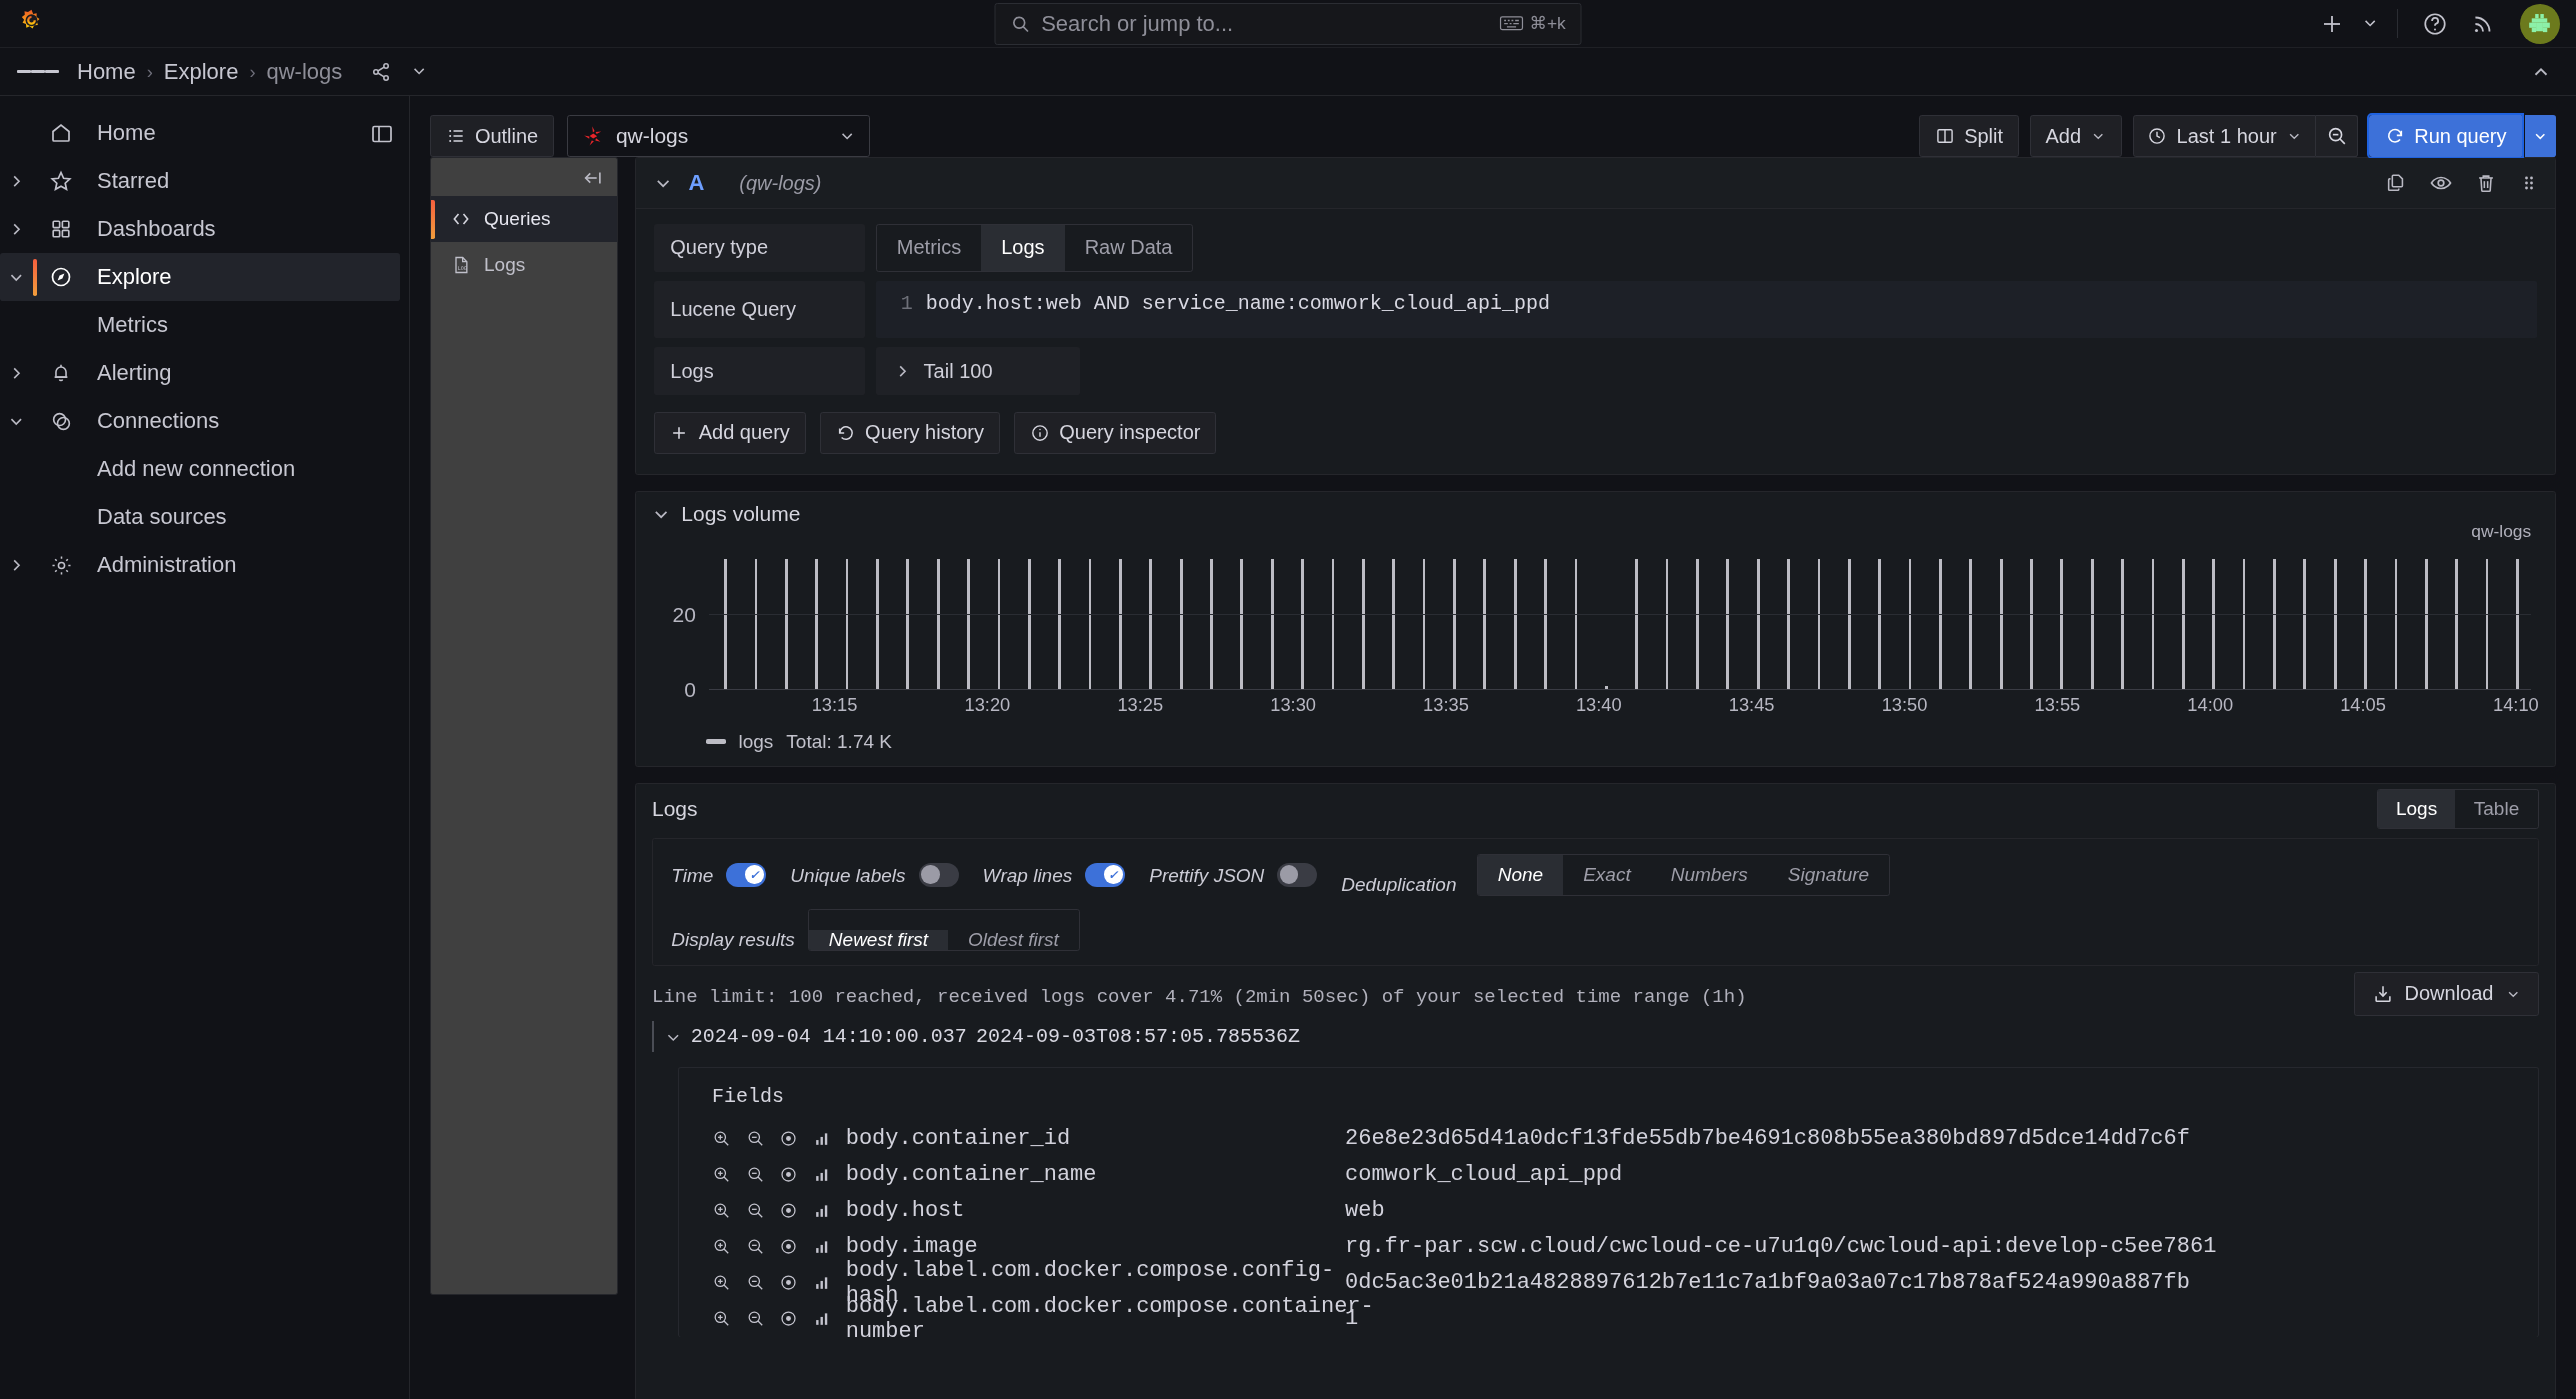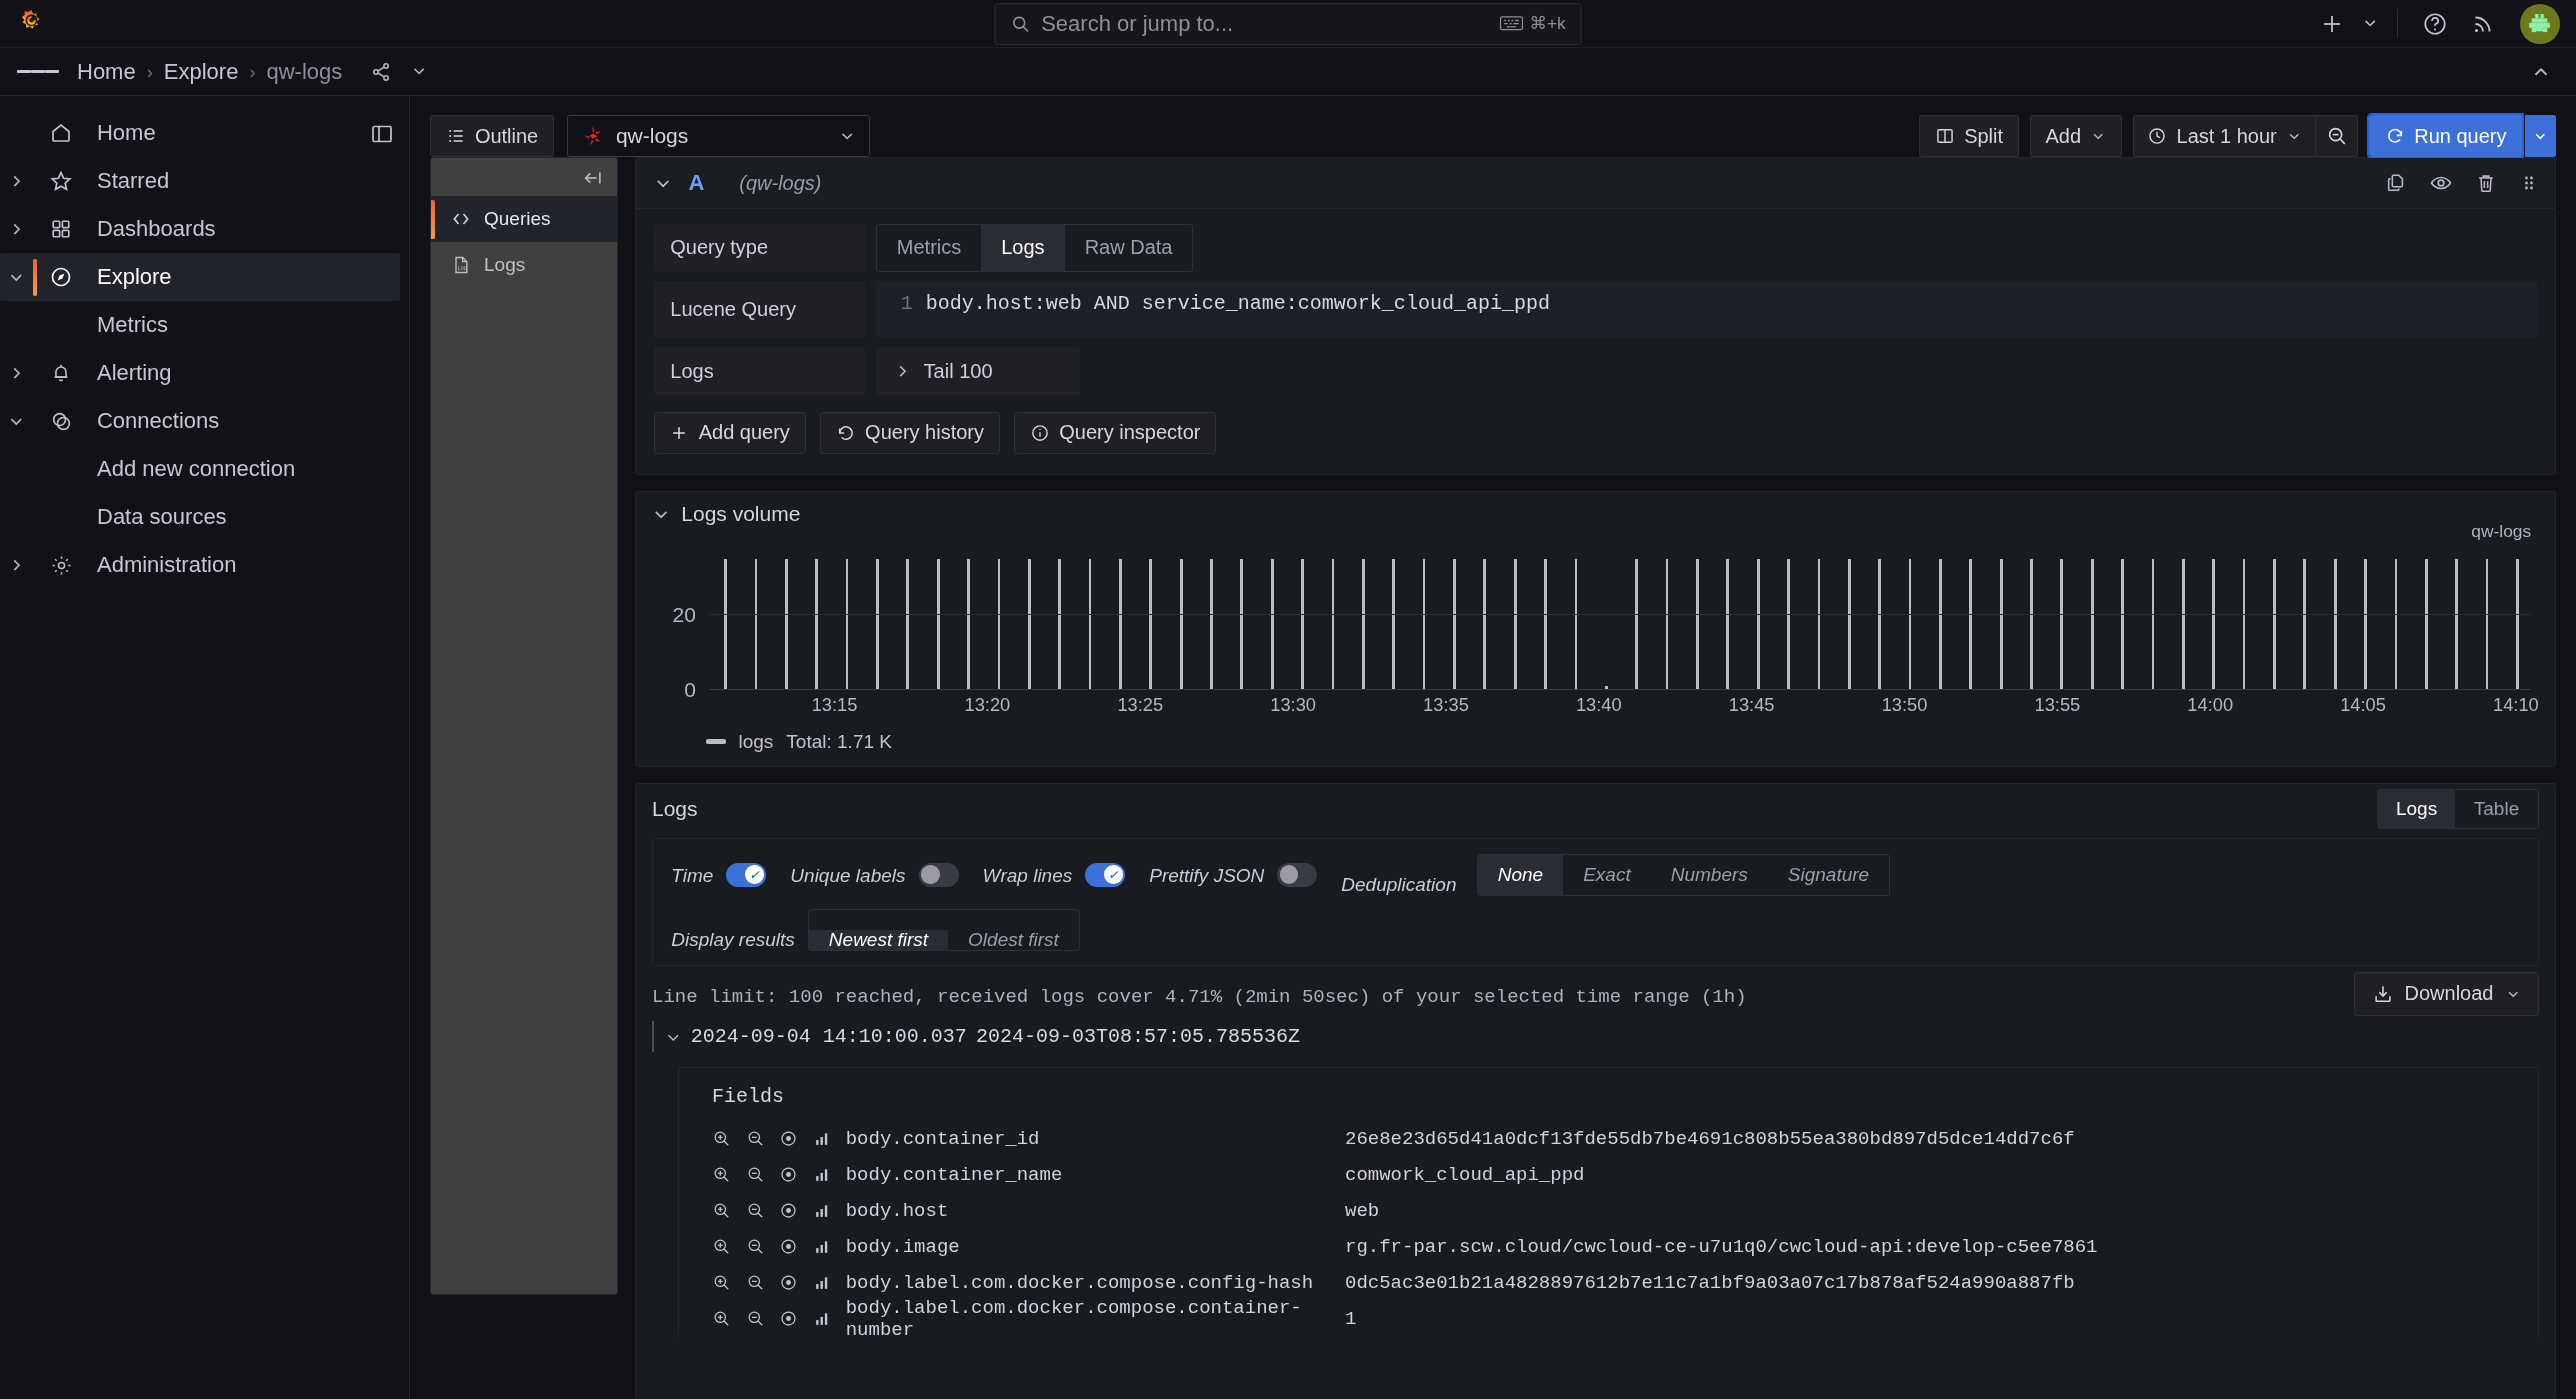--- a/index.html
+++ b/index.html
@@ -393,21 +393,21 @@
     border: 0.9px solid #26282e;
     border-radius: 2.8px;
     border-bottom: none;
     padding: 13px 0 0 0;
   }
   .fields-title { font-size: 20px; color: #d6d6df; padding: 3.7px 0 13px 33px; font-family: "Liberation Mono", monospace;}
   .field-row {
     display: flex; align-items: center;
     height: 36px; padding-left: 33px;
     font-family: "Liberation Mono", monospace;
-    font-size: 19px; color: #d2d2dc;
+    font-size: 22px; color: #d2d2dc;
   }
   .field-icons { display: flex; align-items: center; gap: 14.7px; width: 119px; flex: 0 0 119px; color: #c4c4ce; }
   .field-icons .fic { cursor: pointer; display:flex; }
   .field-key { width: 514px; flex: 0 0 514px; padding-left: 14.7px; }
   .field-val { flex: 1; min-width: 0; overflow: hidden; white-space: nowrap; }
 
   svg { display: block; }
 </style>
 </head>
 <body>
@@ -972,21 +972,21 @@
                   <div class="x-tick" style="left: 74.1667%;">13:55</div>
                   <div class="x-tick" style="left: 82.5%;">14:00</div>
                   <div class="x-tick" style="left: 90.8333%;">14:05</div>
                   <div class="x-tick" style="left: 99.1667%;">14:10</div>
                 </div>
             </div>
           </div>
           <div class="lv-legend">
             <span class="legend-swatch"></span>
             <span>logs</span>
-            <span>Total: 1.71 K</span>
+            <span>Total: 1.74 K</span>
           </div>
         </div>
 
         <div class="panel" style="flex:1;min-height:0;overflow:hidden">
           <div class="logs-header">
             <span>Logs</span>
             <span class="logs-tabs">
               <span class="seg active">Logs</span>
               <span class="seg">Table</span>
             </span>

